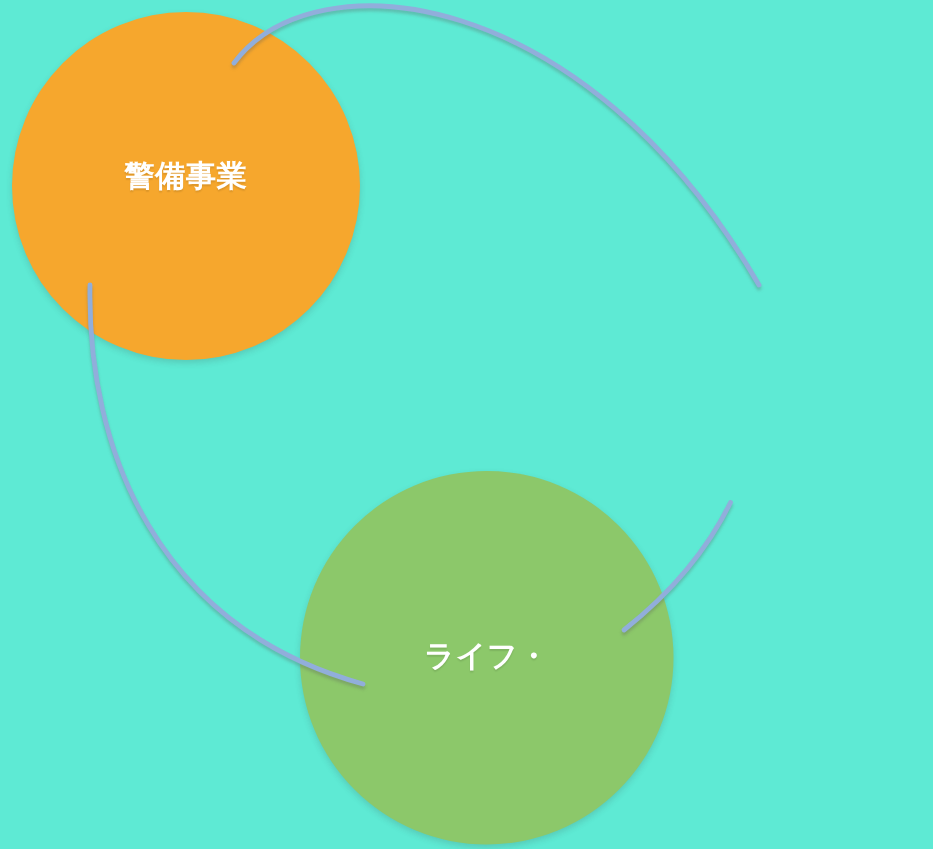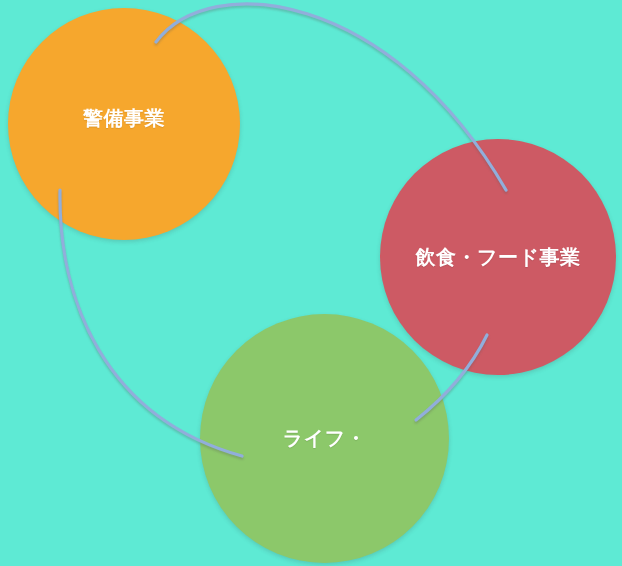--- a/index.html
+++ b/index.html
@@ -55,23 +55,20 @@
 </style>
 </head>
 <body>
 
 <div class="canvas">
 
   <div class="circle" id="circle-security" style="background-color: rgb(246, 167, 45);">
     <div class="label" style="color: rgb(255, 255, 255);">警備事業</div>
   </div>
 
-  <div class="circle" id="circle-food" style="background-color: rgb(205, 90, 100);">
-    <div class="label" style="color: rgb(255, 255, 255);">飲食・フード事業</div>
-  </div>
 
   <div class="circle" id="circle-life" style="background-color: rgb(140, 200, 106);">
     <div class="label" style="color: rgb(255, 255, 255);">
       <span>ライフ・</span>
     </div>
   </div>
 
   <svg class="arcs" viewBox="0 0 622 566">
     <path d="M 156 42 C 210 -30, 390 -10, 506 190" stroke="#91AEDB"></path>
     <path d="M 487 335 Q 464 382, 416 420" stroke="#91AEDB"></path>

